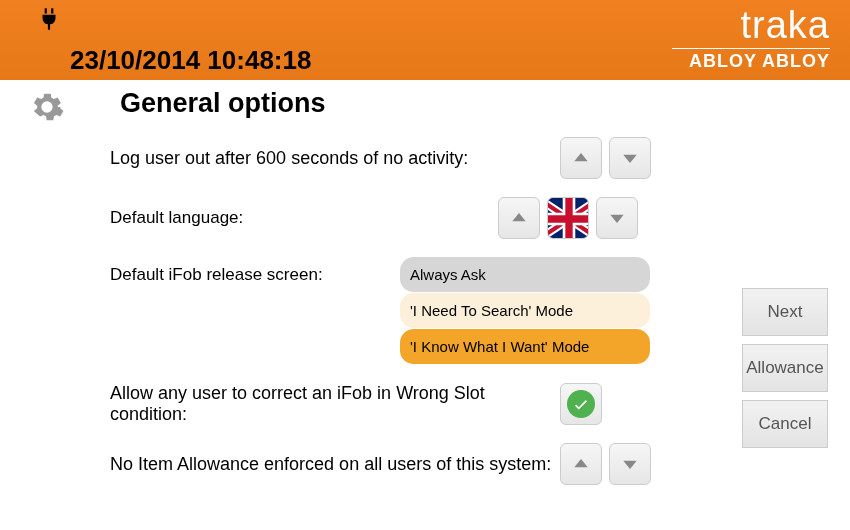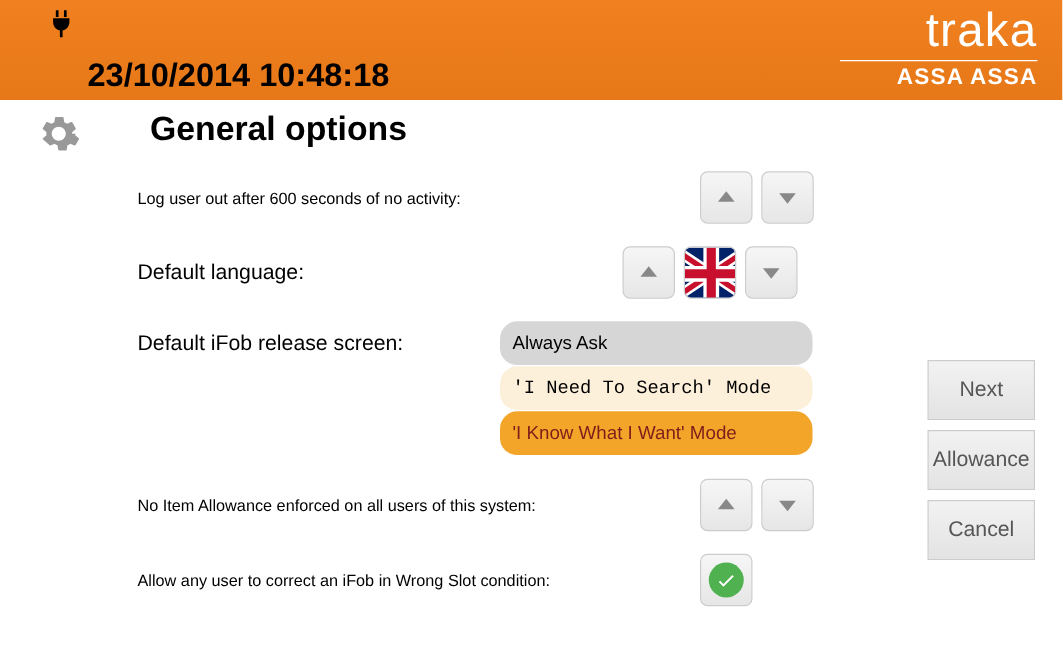--- a/index.html
+++ b/index.html
@@ -80,21 +80,21 @@
       align-items: center;
       margin-bottom: 18px;
       min-height: 42px;
     }
     .row.tall { align-items: flex-start; }
     .row-label {
       font-size: 17px;
       flex: 0 0 320px;
     }
     .row-label-wide {
-      font-size: 13px;
+      font-size: 18px;
       flex: 0 0 450px;
     }
     .controls {
       display: flex;
       gap: 7px;
       align-items: center;
     }
     .btn-arrow {
       width: 42px;
       height: 42px;
@@ -119,22 +119,22 @@
     .list-box {
       width: 250px;
     }
     .list-item {
       padding: 9px 10px;
       font-size: 15px;
       border-bottom: 1px solid #fff;
       border-radius: 14px;
     }
     .list-item.opt0 { background: #d6d6d6; }
-    .list-item.opt1 { background: #fdf0db; font-family: Liberation Mono, monospace; }
-    .list-item.selected { background: #f2a528; color: #7f1d1d; }
+    .list-item.opt1 { background: #fdf0db; }
+    .list-item.selected { background: #f2a528; color: #000000; }
     .check-btn {
       width: 42px;
       height: 42px;
       background: linear-gradient(to bottom,#f6f6f6,#e6e6e6);
       border: 1px solid #ccc;
       border-radius: 6px;
       display: flex;
       align-items: center;
       justify-content: center;
       cursor: pointer;
@@ -177,21 +177,21 @@
 <div class="header">
   <div class="plug-icon">
     <svg width="26" height="26" viewBox="0 0 24 24">
         <path fill="currentColor" d="M8 2v5h2V2H8zm6 0v5h2V2h-2zM6 8v3a6 6 0 0 0 5 5.91V22h2v-5.09A6 6 0 0 0 18 11V8H6z"></path>
       </svg>
   </div>
   <div class="datetime">23/10/2014 10:48:18</div>
   <div class="brand-block">
     <div class="brand-primary">traka</div>
     <div class="brand-divider"></div>
-    <div class="brand-secondary">ASSA ASSA</div>
+    <div class="brand-secondary">ABLOY ABLOY</div>
   </div>
 </div>
 
 <div class="content">
   <div class="gear-icon">
     <svg width="34" height="34" viewBox="0 0 24 24">
         <path fill="currentColor" d="M12 8a4 4 0 1 0 0 8 4 4 0 0 0 0-8zm9.4 4c0 .3 0 .6-.1.9l2 1.6c.2.1.2.4.1.6l-1.9 3.3c-.1.2-.4.3-.6.2l-2.4-1a7 7 0 0 1-1.6.9l-.4 2.5c0 .3-.2.4-.5.4h-3.8c-.3 0-.5-.1-.5-.4l-.4-2.5a7 7 0 0 1-1.6-.9l-2.4 1c-.2.1-.5 0-.6-.2L3 15.1c-.1-.2-.1-.5.1-.6l2-1.6c-.1-.3-.1-.6-.1-.9s0-.6.1-.9l-2-1.6c-.2-.1-.2-.4-.1-.6l1.9-3.3c.1-.2.4-.3.6-.2l2.4 1c.5-.4 1-.7 1.6-.9l.4-2.5c0-.3.2-.4.5-.4h3.8c.3 0 .5.1.5.4l.4 2.5c.6.2 1.1.5 1.6.9l2.4-1c.2-.1.5 0 .6.2l1.9 3.3c.1.2.1.5-.1.6l-2 1.6c.1.3.1.6.1.9z"></path>
       </svg>
   </div>
   <h1 class="page-title">General options</h1>
@@ -242,48 +242,48 @@
     <div class="row tall">
       <div class="row-label" style="flex-basis:290px;padding-top:8px">Default iFob release screen:</div>
       <div class="list-box">
         <div class="list-item opt0">Always Ask</div>
         <div class="list-item opt1">'I Need To Search' Mode</div>
         <div class="list-item selected">'I Know What I Want' Mode</div>
       </div>
     </div>
 
     <div class="row">
-      <div class="row-label-wide">No Item Allowance enforced on all users of this system:</div>
-      <div class="controls">
-        <div class="btn-arrow">
-          <svg width="20" height="20" viewBox="0 0 24 24">
-              <path fill="currentColor" d="M12 6l8 10H4z"></path>
-            </svg>
-        </div>
-        <div class="btn-arrow">
-          <svg width="20" height="20" viewBox="0 0 24 24">
-              <path fill="currentColor" d="M12 18L4 8h16z"></path>
-            </svg>
-        </div>
-      </div>
-    </div>
-
-    <div class="row">
       <div class="row-label-wide">Allow any user to correct an iFob in Wrong Slot condition:</div>
       <div class="controls">
         <div class="check-btn">
           <div class="check-circle">
             <svg width="18" height="18" viewBox="0 0 24 24">
                 <path fill="#fff" d="M9 16.2l-3.5-3.5L4 14.2 9 19.2 20 8.2l-1.5-1.5z"></path>
               </svg>
           </div>
         </div>
       </div>
     </div>
 
+    <div class="row">
+      <div class="row-label-wide">No Item Allowance enforced on all users of this system:</div>
+      <div class="controls">
+        <div class="btn-arrow">
+          <svg width="20" height="20" viewBox="0 0 24 24">
+              <path fill="currentColor" d="M12 6l8 10H4z"></path>
+            </svg>
+        </div>
+        <div class="btn-arrow">
+          <svg width="20" height="20" viewBox="0 0 24 24">
+              <path fill="currentColor" d="M12 18L4 8h16z"></path>
+            </svg>
+        </div>
+      </div>
+    </div>
+
   </div>
 
   <div class="side-buttons">
     <div class="side-btn">Next</div>
     <div class="side-btn">Allowance</div>
     <div class="side-btn">Cancel</div>
   </div>
 </div>
 
 </body></html>

